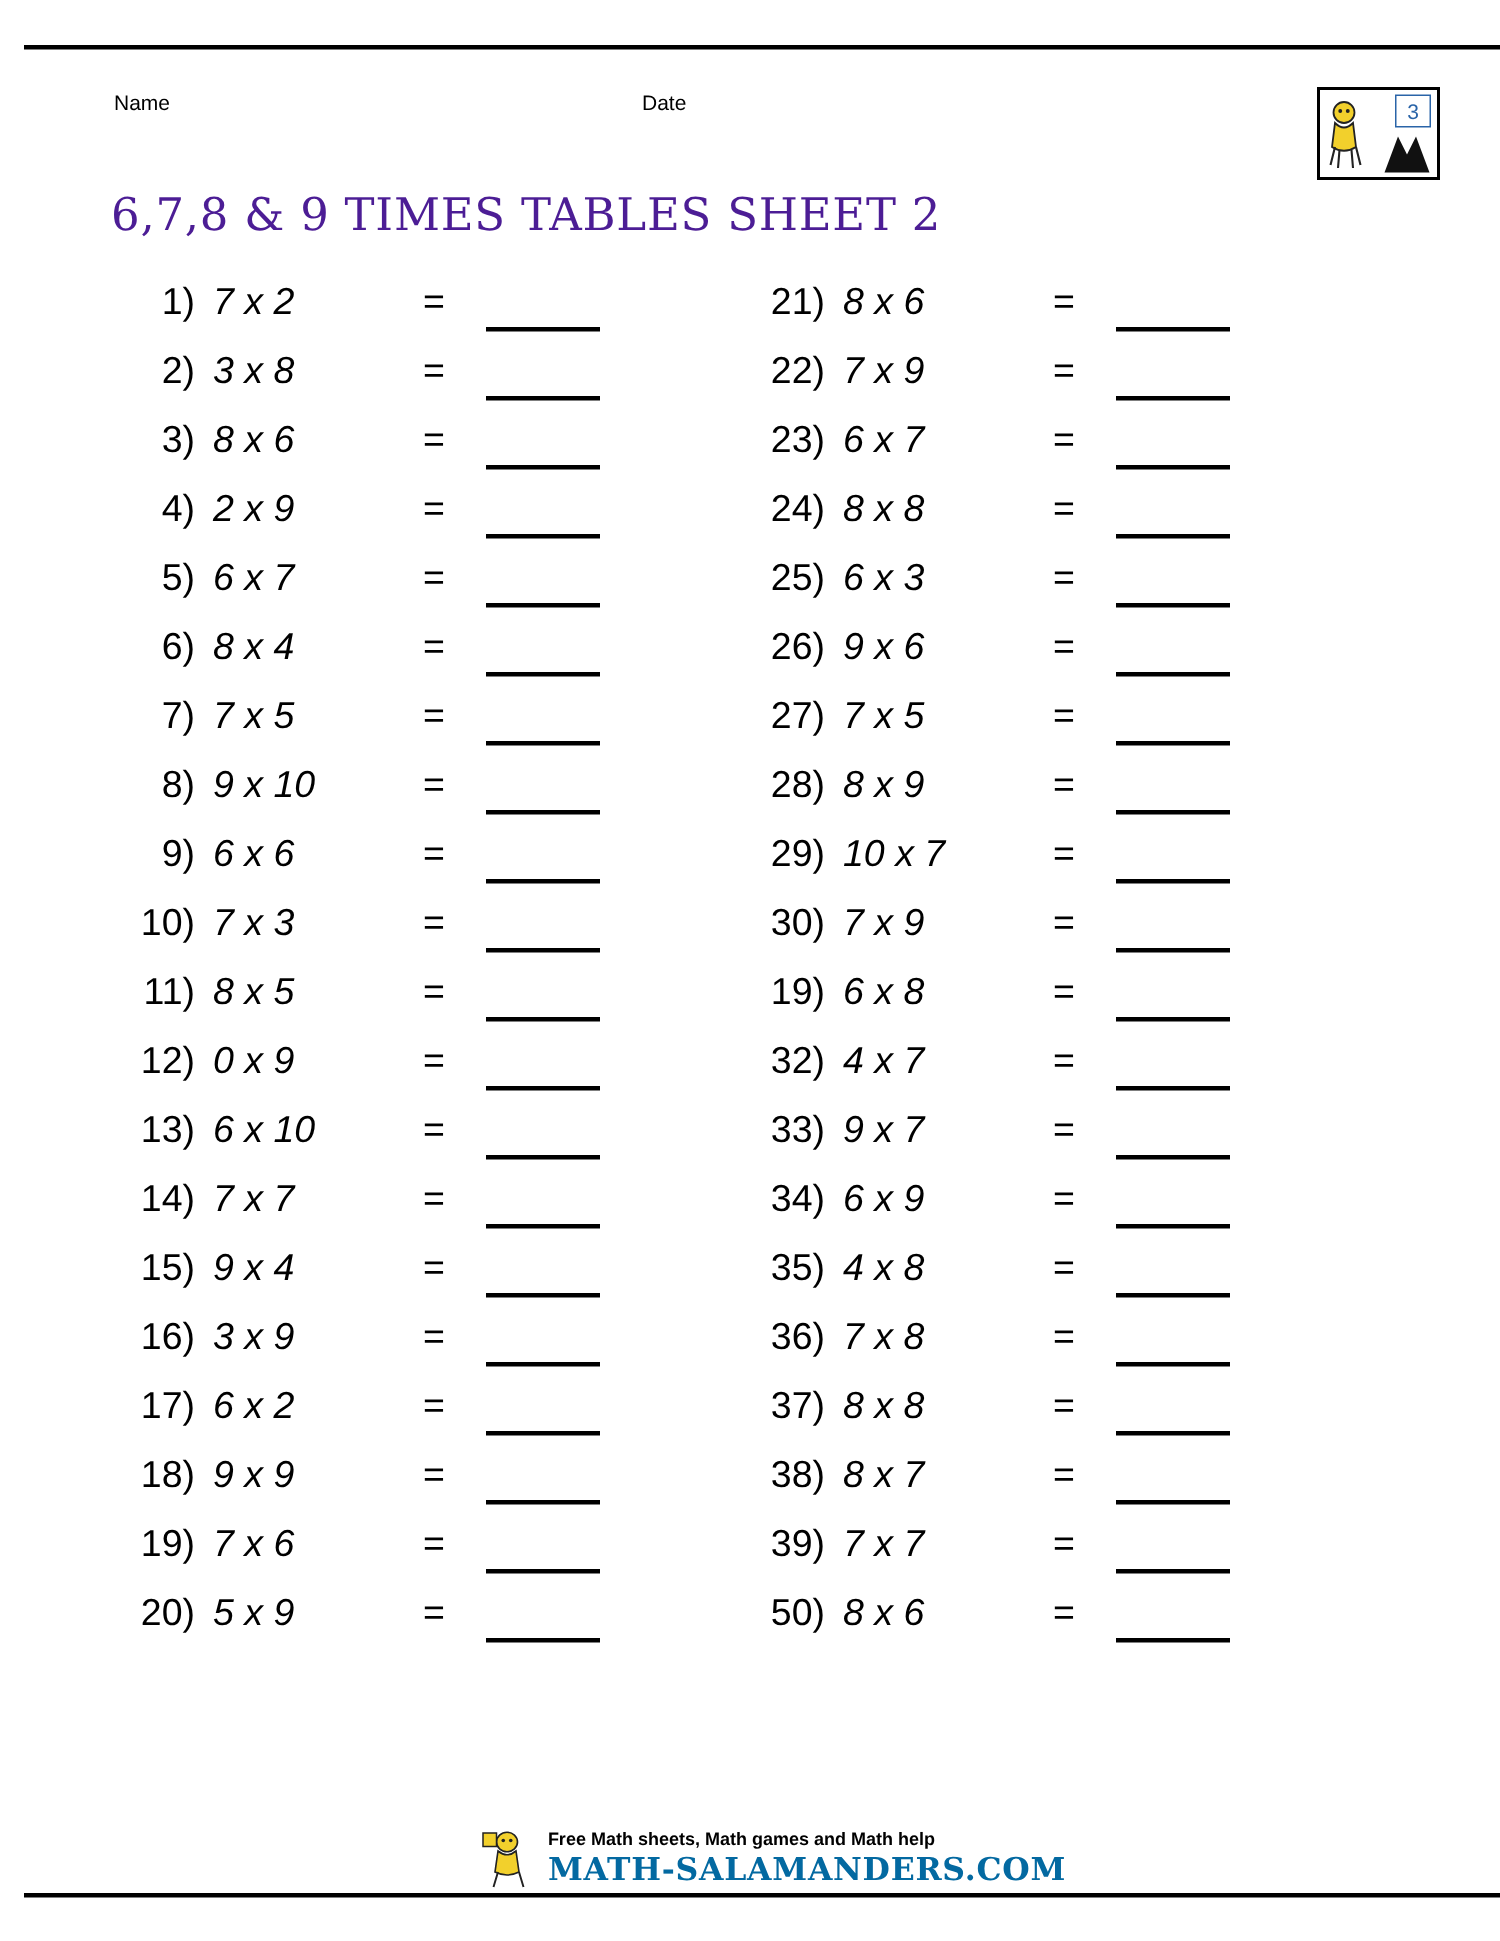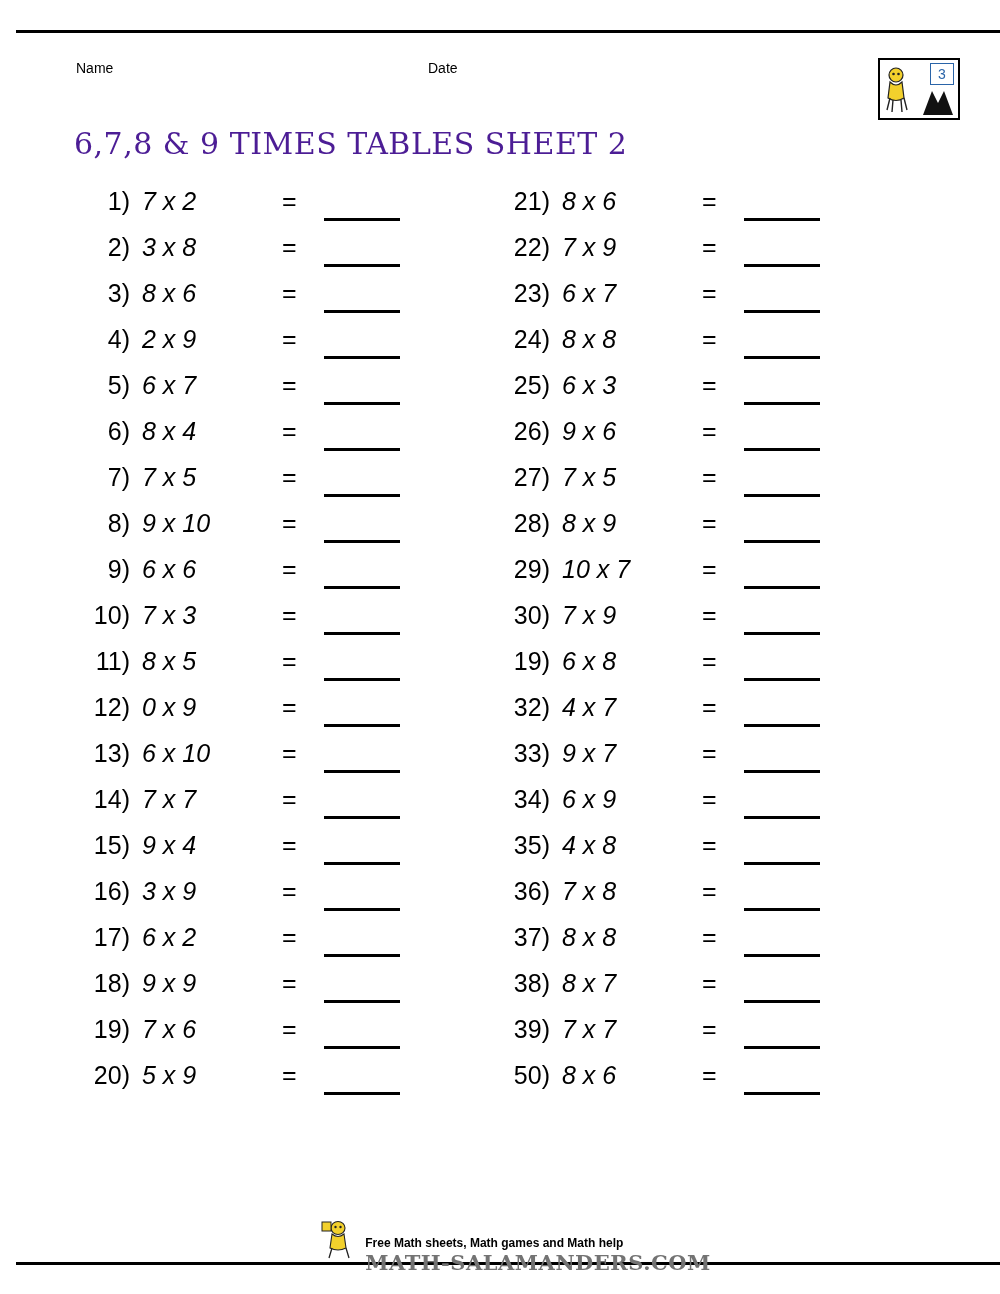--- a/index.html
+++ b/index.html
@@ -161,29 +161,28 @@
     width: 34px;
     height: 40px;
   }
   .footer-text1 {
     margin-left: 44px;
     font-size: 12px;
     font-weight: bold;
     font-family: "Liberation Sans", sans-serif;
     color: #000;
     line-height: 16px;
-    margin-top: 17px;
   }
   .footer-text2 {
     margin-left: 44px;
     font-size: 21px;
     font-weight: bold;
     font-family: "DejaVu Serif", serif;
     letter-spacing: 0.5px;
-    color: #737373;
+    color: #0369a1;
     line-height: 24px;
   }
 </style>
 </head>
 <body>
 
 <div class="page">
 
   <div class="top-rule"></div>
 

